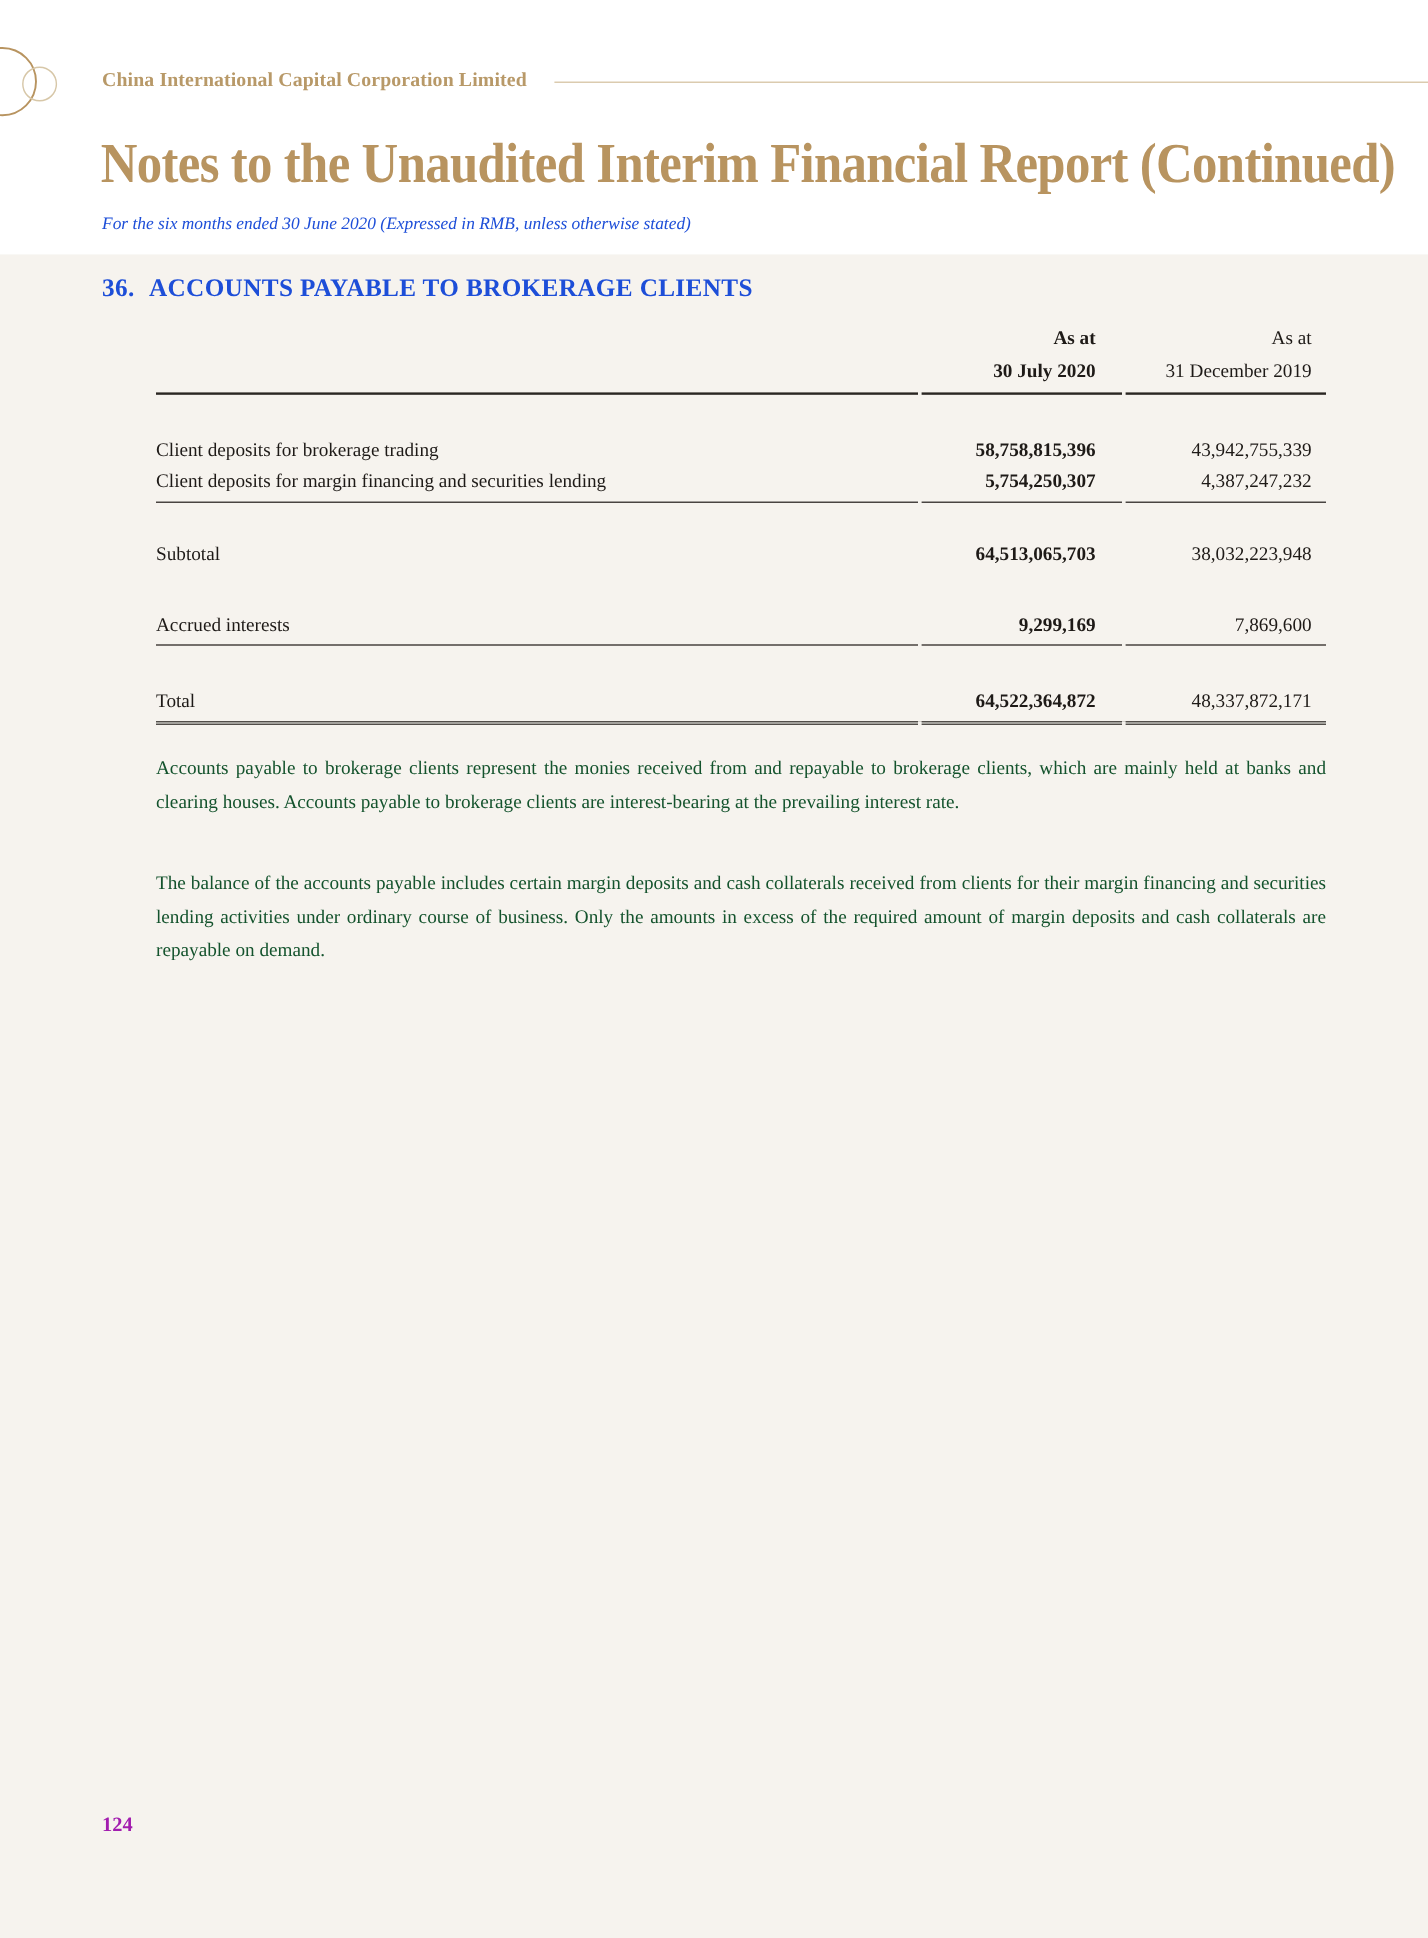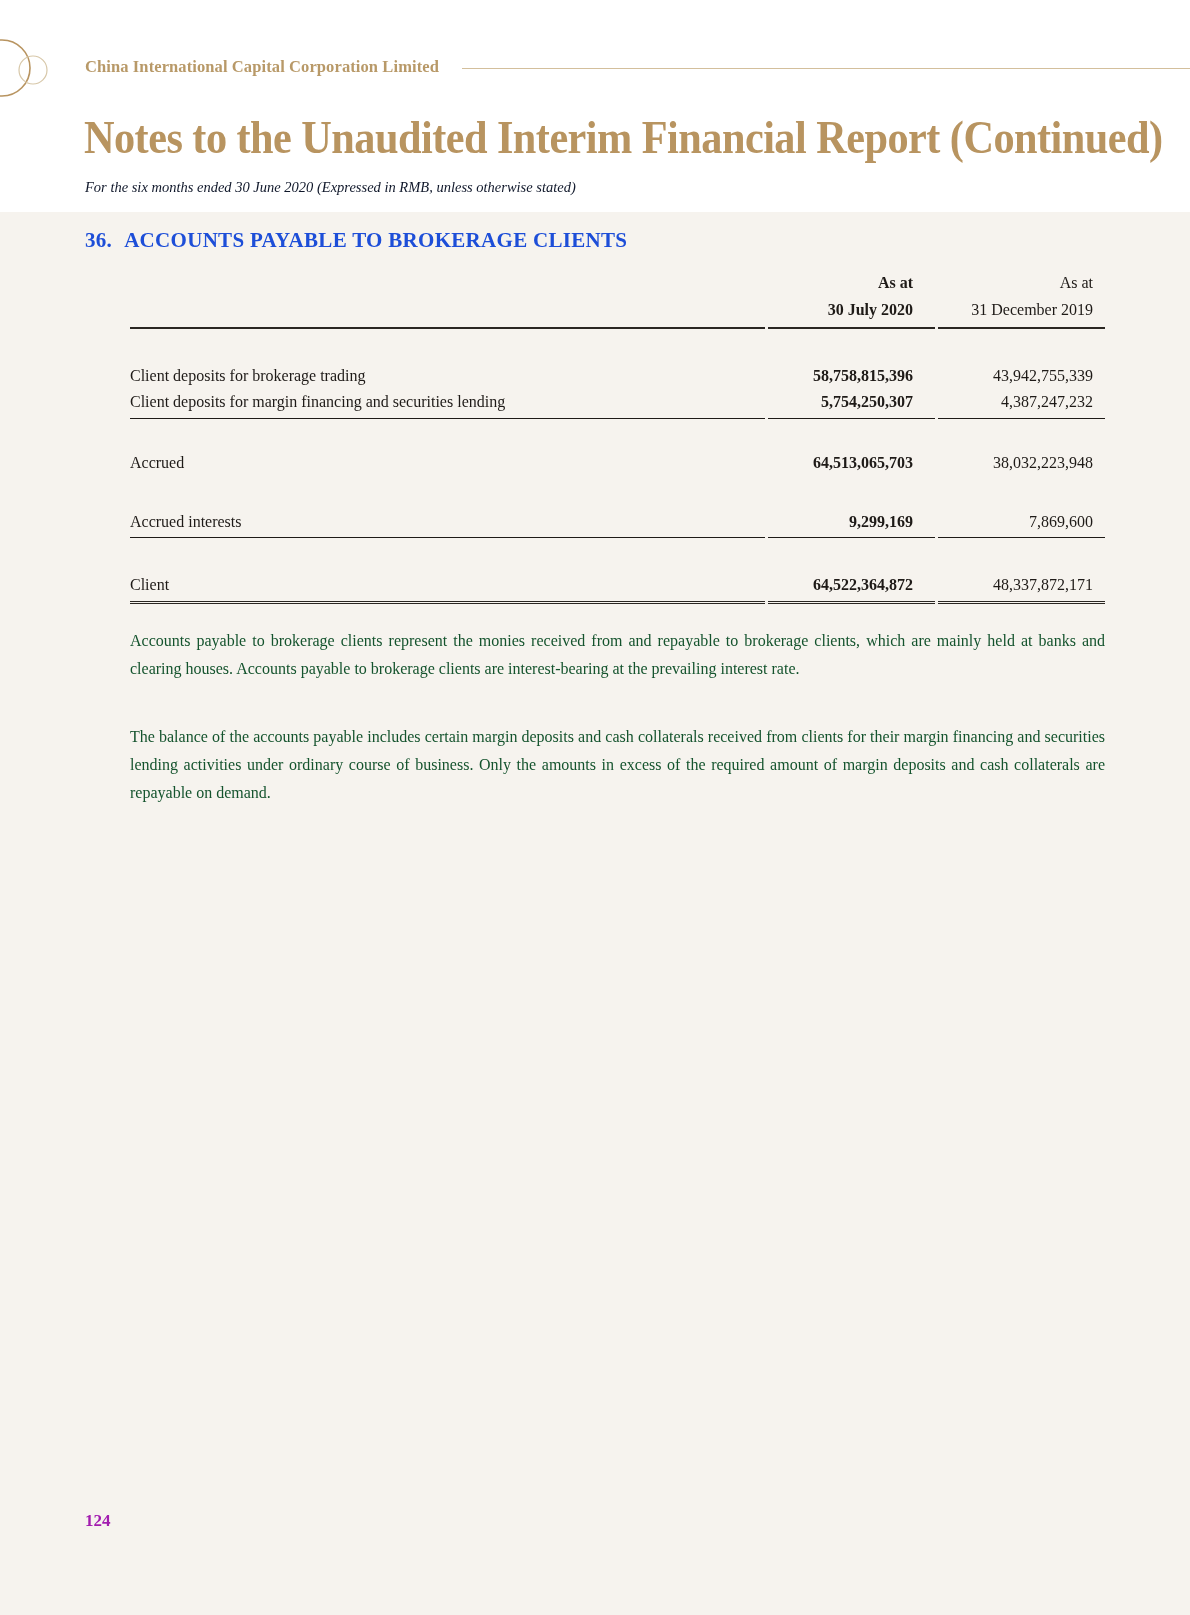--- a/index.html
+++ b/index.html
@@ -23,21 +23,21 @@
     border-top: 1px solid #d3bf9c;
   }
   .page-title {
     position: absolute; left: 84px; top: 110px;
     font-size: 47px; font-weight: bold; color: #b89460;
     letter-spacing: -0.6px; white-space: nowrap;
     transform: scaleX(0.9); transform-origin: left top;
   }
   .subtitle {
     position: absolute; left: 85px; top: 179px;
-    font-size: 14.5px; font-style: italic; color: #0f172a;
+    font-size: 14.5px; font-style: italic; color: #1d4ed8;
   }
   .section-title {
     position: absolute; left: 85px; top: 228px;
     font-size: 21px; font-weight: bold; color: #1d4ed8; letter-spacing: 0.3px;
     white-space: nowrap;
   }
   .section-title .num { margin-right: 12px; }
 
   .tbl { position: absolute; left: 130px; top: 270px; width: 975px; font-size: 16px; }
   .row { position: absolute; left: 0; width: 975px; height: 22px; }
@@ -104,37 +104,37 @@
     <span class="label">Client deposits for margin financing and securities lending</span>
     <span class="c1">5,754,250,307</span>
     <span class="c2">4,387,247,232</span>
   </div>
   <div class="rule thin" style="top:148px; width:975px;">
     <span class="gap1"></span>
       <span class="gap2"></span>
   </div>
 
   <div class="row" style="top:184px;">
-    <span class="label">Accrued</span>
+    <span class="label">Subtotal</span>
     <span class="c1">64,513,065,703</span>
     <span class="c2">38,032,223,948</span>
   </div>
 
   <div class="row" style="top:243px;">
     <span class="label">Accrued interests</span>
     <span class="c1">9,299,169</span>
     <span class="c2">7,869,600</span>
   </div>
   <div class="rule thin" style="top:267px; width:975px;">
     <span class="gap1"></span>
       <span class="gap2"></span>
   </div>
 
   <div class="row" style="top:306px;">
-    <span class="label">Client</span>
+    <span class="label">Total</span>
     <span class="c1">64,522,364,872</span>
     <span class="c2">48,337,872,171</span>
   </div>
   <div class="rule double" style="top:331px; width:975px;">
     <span class="gap1"></span>
       <span class="gap2"></span>
   </div>
 </div>
 
 <p class="para" style="top:627px; margin:0;">Accounts payable to brokerage clients represent the monies received from and repayable to brokerage clients, which are mainly held at banks and clearing houses. Accounts payable to brokerage clients are interest-bearing at the prevailing interest rate.</p>

